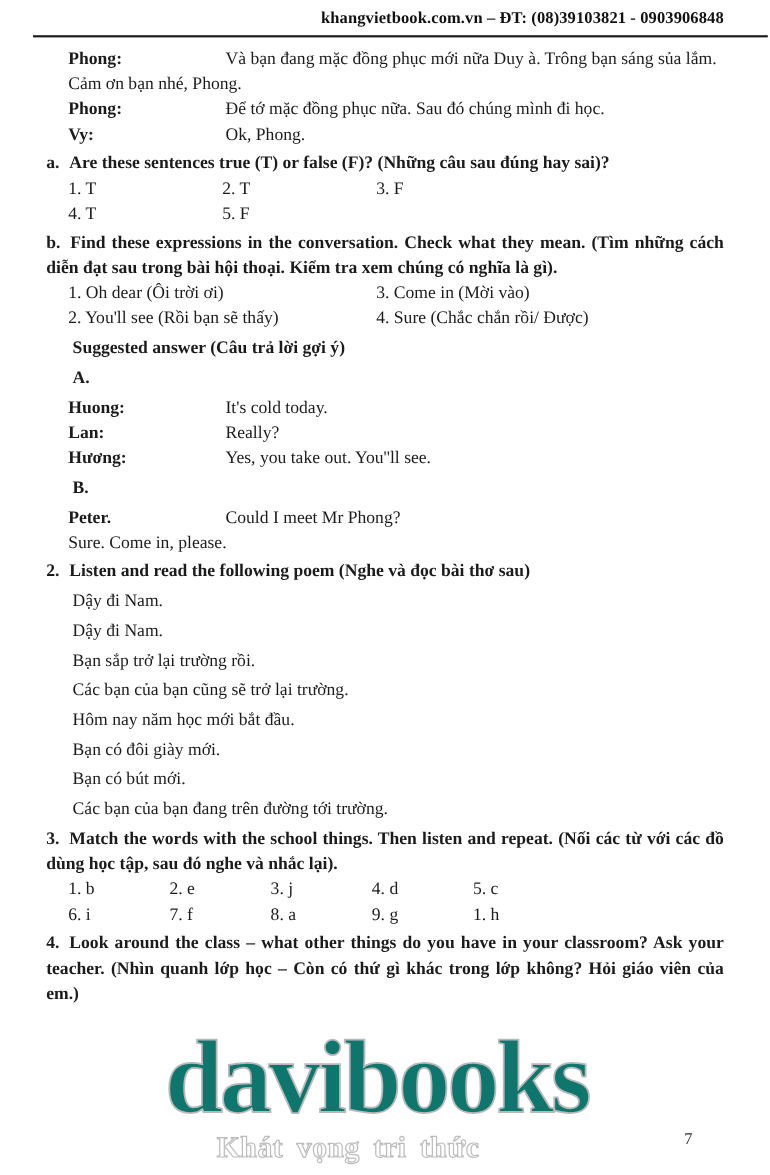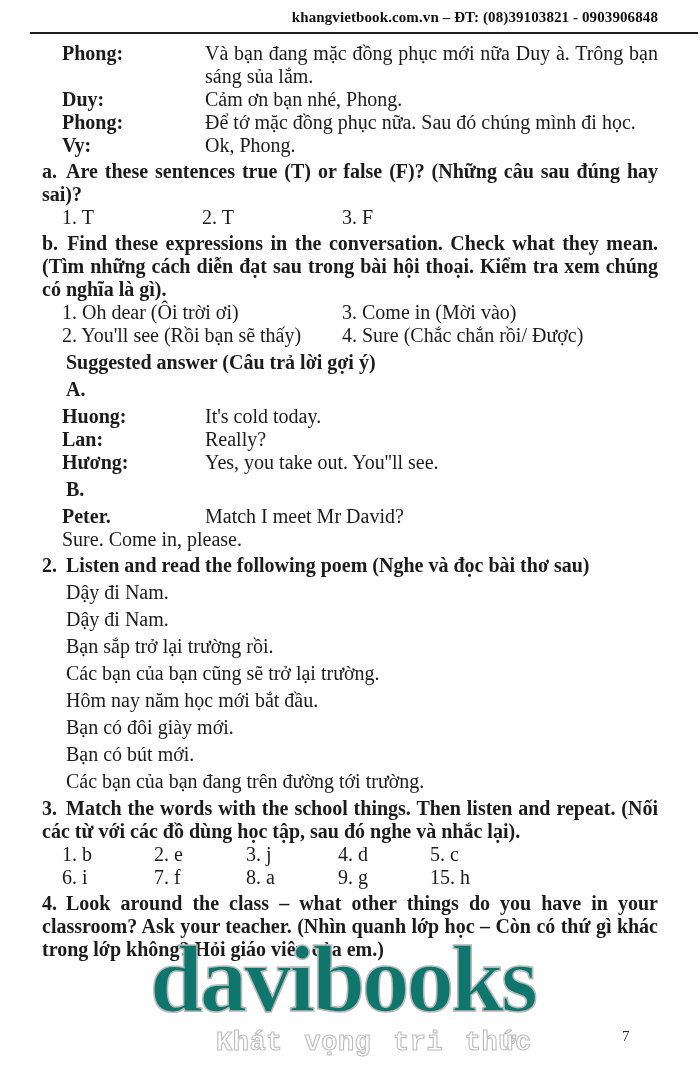--- a/index.html
+++ b/index.html
@@ -10,21 +10,21 @@
   }
   
   .header {
     position:absolute; top:9px; left:38px; right:42px;
     text-align:right; font-weight:bold; font-size:15px; letter-spacing:0.1px;
     color:#111;
   }
   .rule { position:absolute; top:32px; left:30px; right:2px; border-top:2px solid #1c1c1c; }
 
   
-  .content { position:absolute; top:42px; left:38px; right:42px; font-size:20px; line-height:23px; }
+  .content { position:absolute; top:42px; left:38px; right:42px; font-size:16px; line-height:23px; }
 
   .drow { display:flex; padding-left:24px; }
   .drow .spk { width:143px; flex-shrink:0; font-weight:bold; }
   .drow .txt { flex:1; text-align:justify; }
 
   .heading { margin:3px 0 0 4px; font-weight:bold; text-align:justify; }
   .heading .mk { padding-right:9px; }
 
   .ansrow { display:flex; padding-left:24px; }
   .c140 { width:140px; flex-shrink:0; }
@@ -36,62 +36,65 @@
 
   
   .wm-brand {
     position:absolute; left:150px; top:933px;
     font-family:"Liberation Serif",serif; font-weight:bold;
     font-size:95px; line-height:92px; letter-spacing:-3px;
     color:#0f766e; -webkit-text-stroke:1.6px #b9b9b9;
   }
   .wm-slogan {
     position:absolute; left:197px; top:1028px;
-    font-family:Liberation Mono, monospace; font-weight:bold;
+    font-family:Liberation Serif, serif; font-weight:bold;
     font-size:27px; line-height:30px; letter-spacing:0.5px; word-spacing:5px;
-    color:#ffffff;margin-left:19px; -webkit-text-stroke:1.1px #bdbdbd;
+    color:#ffffff; -webkit-text-stroke:1.1px #bdbdbd;
   }
   .pageno { position:absolute; left:622px; top:1028px; font-size:15px; color:#2a2a2a; }
 </style>
 </head>
 <body>
 
 <div class="page">
 
   <div class="header">
     <span>khangvietbook.com.vn – ĐT: (08)39103821 - 0903906848</span>
   </div>
   <div class="rule"></div>
 
   <div class="content">
 
     <div class="drow">
       <span class="spk">Phong:</span>
       <span class="txt">Và bạn đang mặc đồng phục mới nữa Duy à. Trông bạn sáng sủa lắm.</span>
     </div>
     <div class="drow">
-      <span class="spk">Duy:</span>
       <span class="txt">Cảm ơn bạn nhé, Phong.</span>
     </div>
     <div class="drow">
       <span class="spk">Phong:</span>
       <span class="txt">Để tớ mặc đồng phục nữa. Sau đó chúng mình đi học.</span>
     </div>
     <div class="drow">
       <span class="spk">Vy:</span>
       <span class="txt">Ok, Phong.</span>
     </div>
 
     <p class="heading">
       <span class="mk">a.</span><span>Are these sentences true (T) or false (F)? (Những câu sau đúng hay sai)?</span>
     </p>
     <div class="ansrow">
       <span class="c140">1. T</span>
       <span class="c140">2. T</span>
       <span>3. F</span>
+    </div>
+    <div class="ansrow">
+      <span class="c140">4. T</span>
+      <span>5. F</span>
     </div>
 
     <p class="heading">
       <span class="mk">b.</span><span>Find these expressions in the conversation. Check what they mean. (Tìm những cách diễn đạt sau trong bài hội thoại. Kiểm tra xem chúng có nghĩa là gì).</span>
     </p>
     <div class="ansrow">
       <span class="c280">1. Oh dear (Ôi trời ơi)</span>
       <span>3. Come in (Mời vào)</span>
     </div>
     <div class="ansrow">
@@ -109,21 +112,21 @@
       <span class="spk">Lan:</span>
       <span class="txt">Really?</span>
     </div>
     <div class="drow">
       <span class="spk">Hương:</span>
       <span class="txt">Yes, you take out. You''ll see.</span>
     </div>
     <p class="sub bold">B.</p>
     <div class="drow">
       <span class="spk">Peter.</span>
-      <span class="txt">Match I meet Mr David?</span>
+      <span class="txt">Could I meet Mr Phong?</span>
     </div>
     <div class="drow">
       <span class="txt">Sure. Come in, please.</span>
     </div>
 
     <p class="heading">
       <span class="mk">2.</span><span>Listen and read the following poem (Nghe và đọc bài thơ sau)</span>
     </p>
     <p class="sub">Dậy đi Nam.</p>
     <p class="sub">Dậy đi Nam.</p>
@@ -142,21 +145,21 @@
       <span class="c92">2. e</span>
       <span class="c92">3. j</span>
       <span class="c92">4. d</span>
       <span>5. c</span>
     </div>
     <div class="ansrow">
       <span class="c92">6. i</span>
       <span class="c92">7. f</span>
       <span class="c92">8. a</span>
       <span class="c92">9. g</span>
-      <span>15. h</span>
+      <span>1. h</span>
     </div>
 
     <p class="heading">
       <span class="mk">4.</span><span>Look around the class – what other things do you have in your classroom? Ask your teacher. (Nhìn quanh lớp học – Còn có thứ gì khác trong lớp không? Hỏi giáo viên của em.)</span>
     </p>
 
   </div>
 
   <div class="wm-brand">davibooks</div>
   <div class="wm-slogan">Khát vọng tri thức</div>

